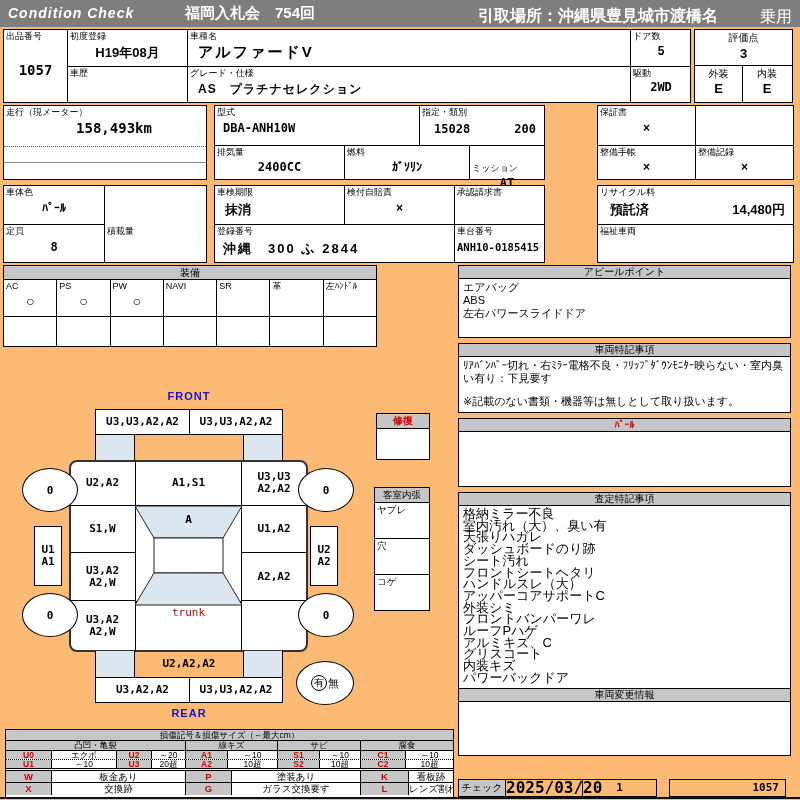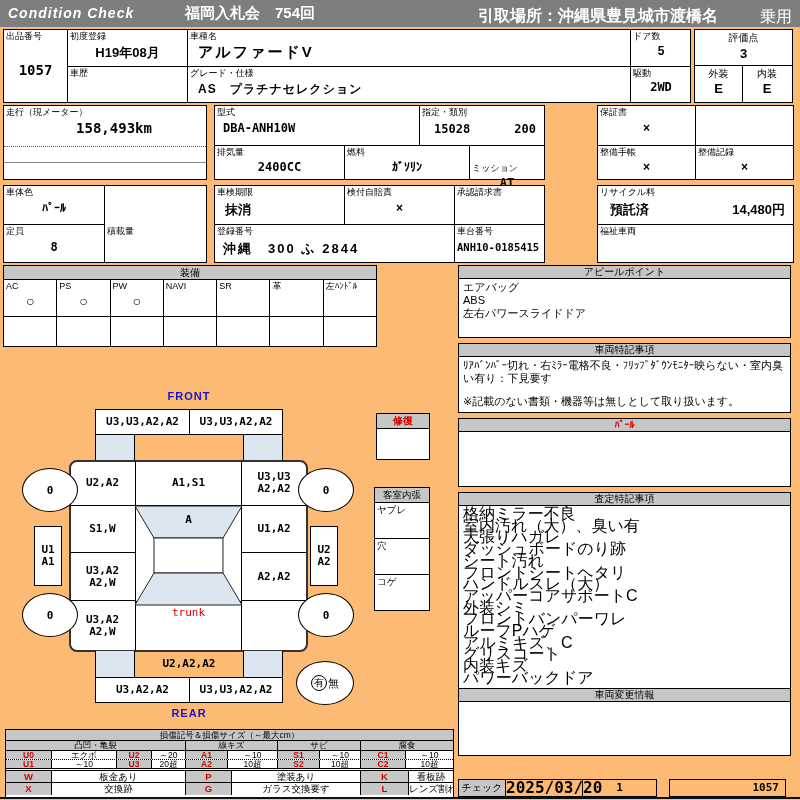--- a/index.html
+++ b/index.html
@@ -242,21 +242,21 @@
     <div class="abs" style="left:4px;bottom:3px;font-size:11px">※記載のない書類・機器等は無しとして取り扱います。</div>
   </div>
 
   <div class="sec" style="left:458px;top:418px;width:333px;height:69px">
     <div class="sec-h red">ﾊﾟｰﾙ</div>
     <div class="sec-b"></div>
   </div>
 
   <div class="sec" style="left:458px;top:492px;width:333px;height:222px">
     <div class="sec-h" style="font-weight:normal">査定特記事項</div>
-    <div class="sec-b" style="font-size:16px;line-height:11.7px;padding-top:2px">
+    <div class="sec-b" style="font-size:13px;line-height:11.7px;padding-top:2px">
       <div>格納ミラー不良</div>
       <div>室内汚れ（大）、臭い有</div>
       <div>天張りハガレ</div>
       <div>ダッシュボードのり跡</div>
       <div>シート汚れ</div>
       <div>フロントシートヘタリ</div>
       <div>ハンドルスレ（大）</div>
       <div>アッパーコアサポートC</div>
       <div>外装シミ</div>
       <div>フロントバンパーワレ</div>

